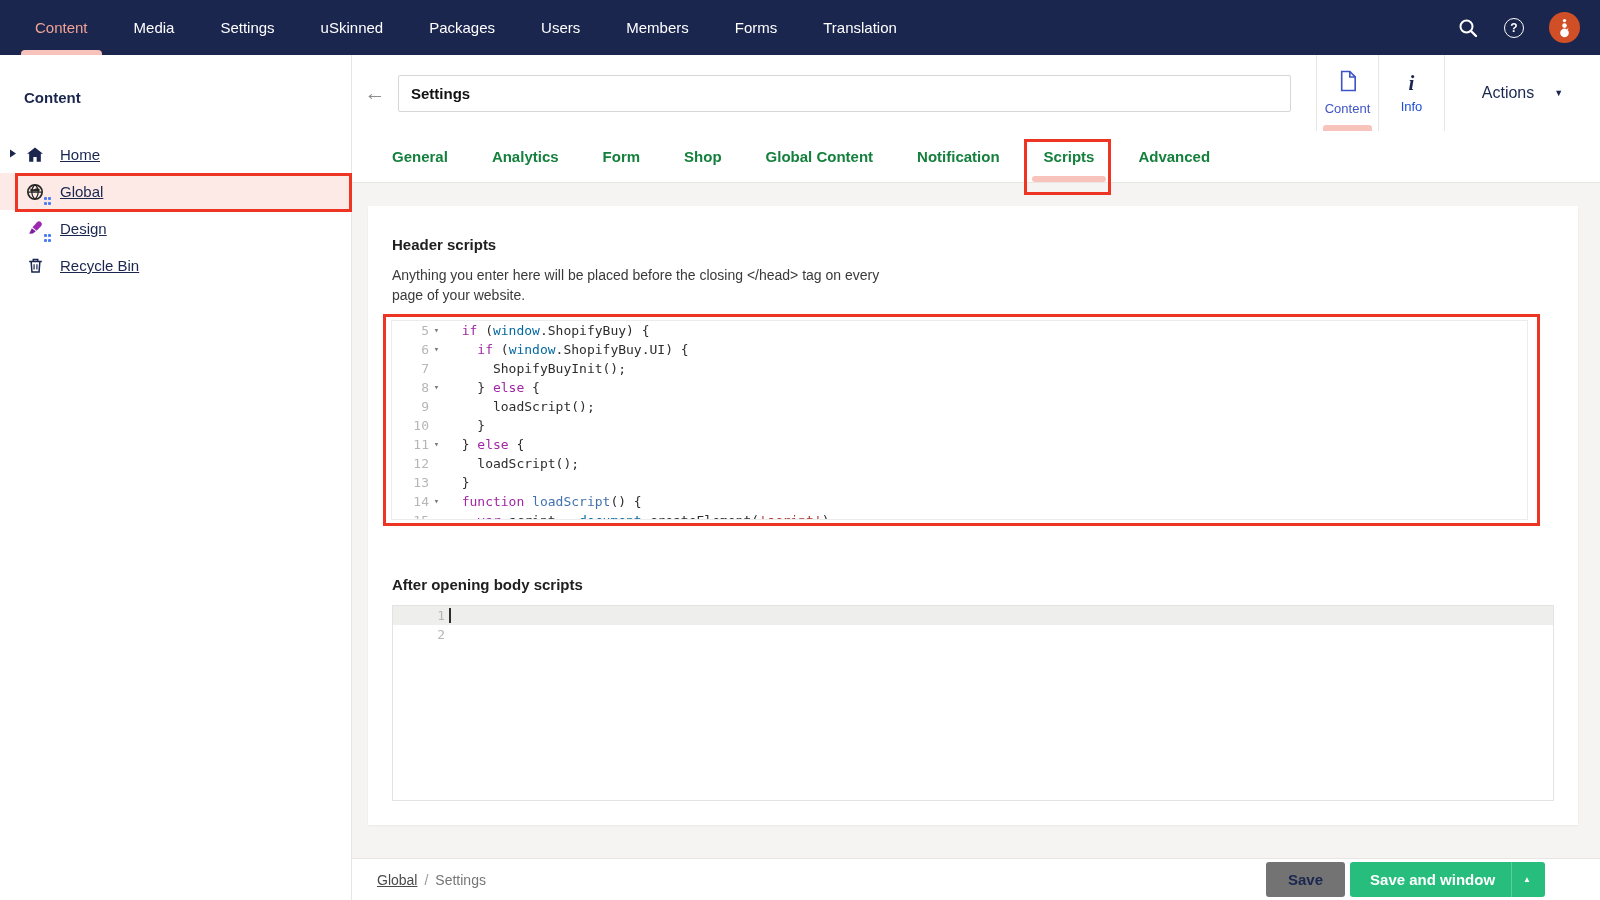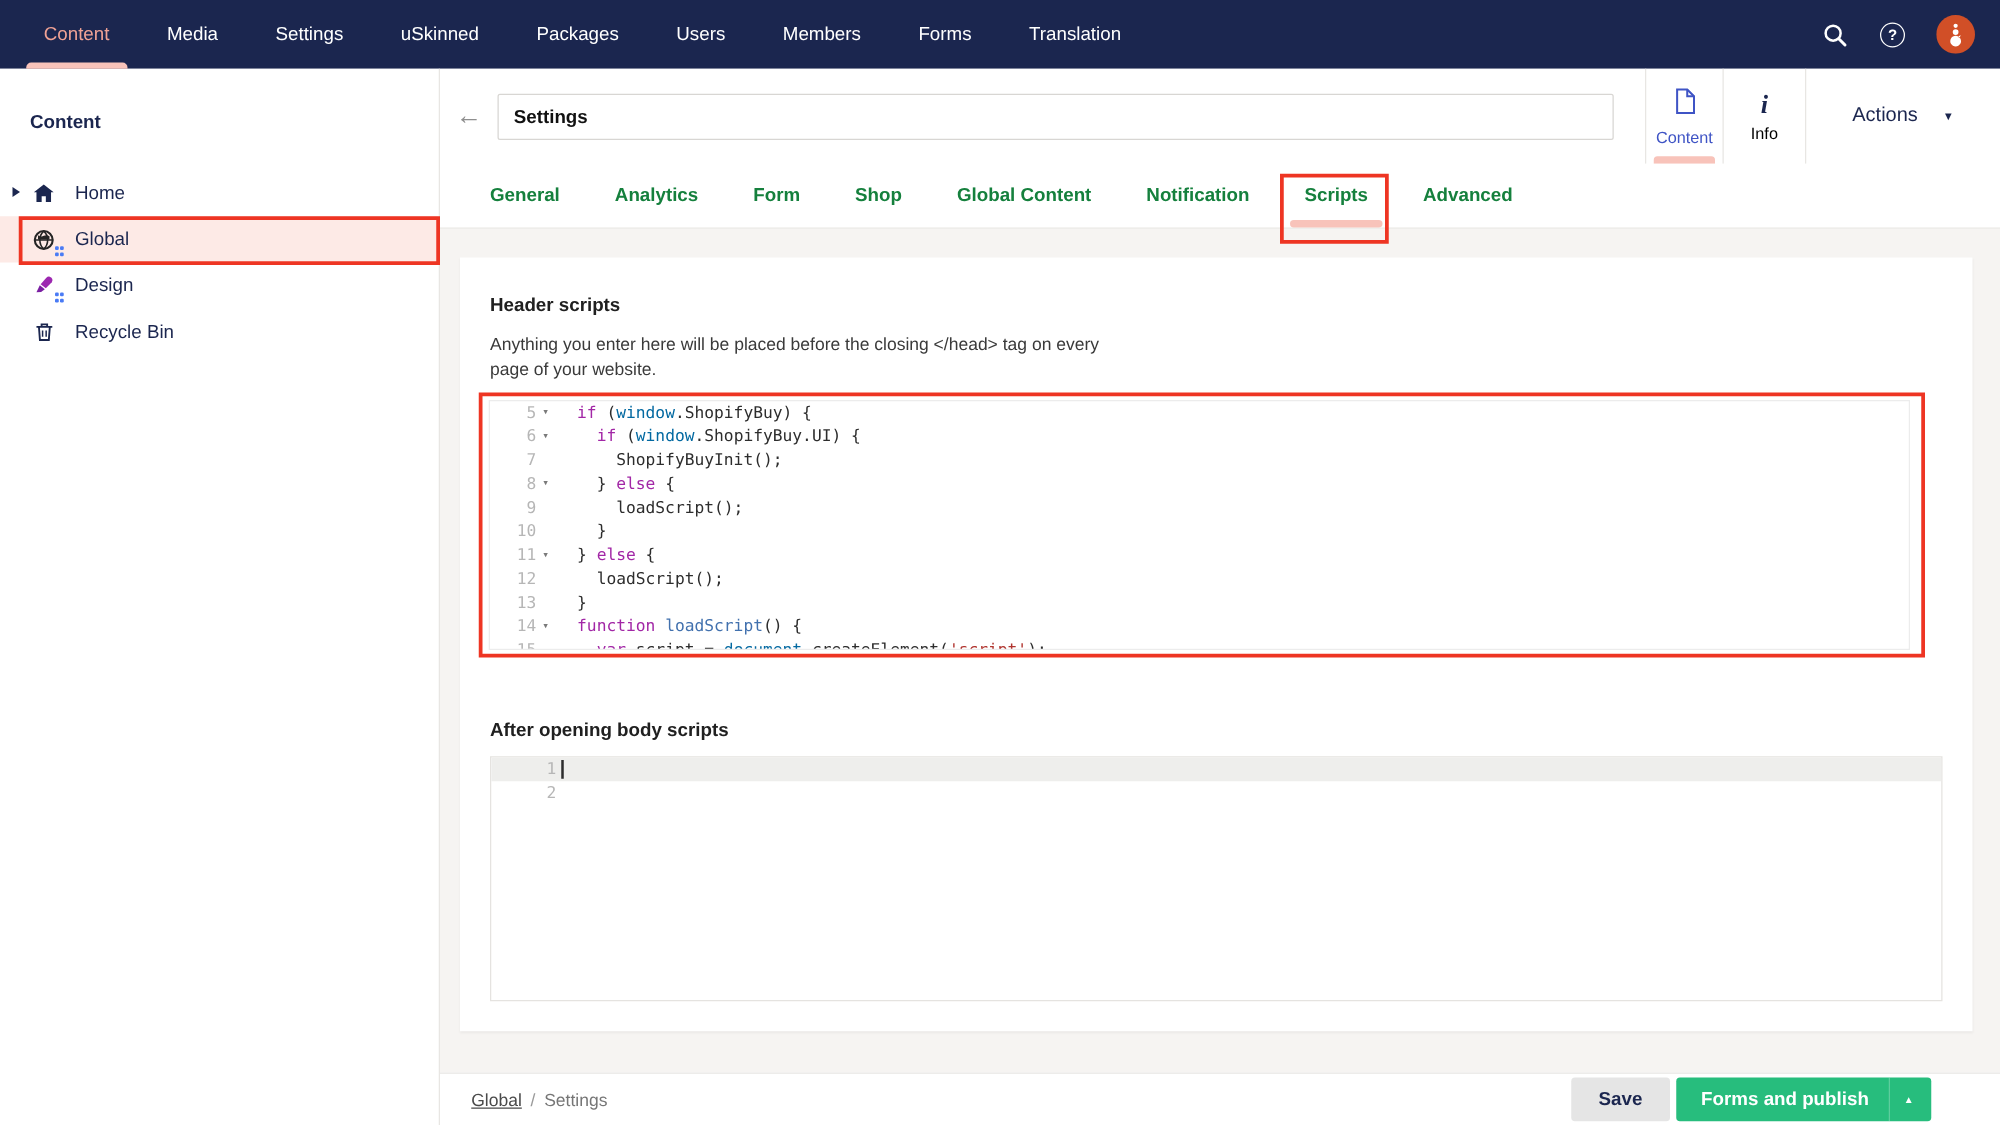--- a/index.html
+++ b/index.html
@@ -16,21 +16,21 @@
   .nav-right { margin-left:auto; display:flex; align-items:center; gap:25px; padding-right:20px; }
   .icon-btn { display:flex; align-items:center; justify-content:center; cursor:pointer; }
   .help-circle { width:20px; height:20px; border:1.6px solid #fff; border-radius:50%;
               color:#fff; font-size:12px; font-weight:bold; display:flex; align-items:center; justify-content:center; }
 
   
   .shell { display:flex; height:845px; }
   .sidebar { width:352px; flex-shrink:0; background:#fff; border-right:1px solid #e8e6e3; }
   .sidebar-title { color:#1b264f; font-weight:bold; font-size:15px; padding:34px 24px 30px 24px; }
   .tree-item { height:37px; display:flex; align-items:center; position:relative;
-               font-size:15px; color:#1b264f; cursor:pointer; }
+               font-size:15px; color:#1b264f; cursor:pointer;text-decoration:underline; }
   .tree-caret { width:17px; padding-left:9px; font-size:10px; color:#1b264f; }
   .tree-icon { width:22px; height:22px; margin-left:7px; position:relative;
                display:flex; align-items:center; justify-content:center; }
   .tree-label { margin-left:14px; }
   .tree-item.selected { background:#fdeae6; }
   .row-annotation { position:absolute; left:15px; right:-1px; top:0; bottom:-2px;
                border:3px solid #ee3523; pointer-events:none; z-index:4; }
   .dots { position:absolute; right:-5px; bottom:-2px; display:grid;
           grid-template-columns:3px 3px; grid-gap:1.5px; }
   .dots i { width:3px; height:3px; background:#4a7bf5; border-radius:1px; display:block; }
@@ -40,21 +40,21 @@
   .main-header { height:76px; display:flex; align-items:stretch; background:#fff; }
   .back-btn { width:46px; display:flex; align-items:center; justify-content:center;
               color:#8f8f8f; font-size:21px; cursor:pointer; }
   .title-input-wrap { flex:1; display:flex; align-items:center; padding-right:25px; }
   .title-input { width:100%; height:37px; border:1px solid #d8d6d3; border-radius:2px;
               font-size:15px; font-weight:bold; color:#111; padding:0 12px;
               font-family:"Liberation Sans", sans-serif; outline:none; }
   .header-tab { width:62px; border-left:1px solid #e8e6e3; display:flex; flex-direction:column;
               align-items:center; justify-content:center; gap:5px; position:relative; cursor:pointer; }
   .header-tab.info { width:66px; }
-  .header-tab .tab-small-label { font-size:13px; color:#000000; }
+  .header-tab .tab-small-label { font-size:13px; color:#1d4ed8; }
   .header-tab.content .tab-small-label { color:#3f54c5; }
   .header-tab.content::after { content:""; position:absolute; left:6px; right:6px; bottom:0;
               height:6px; background:#f8c3ba; border-radius:3px 3px 0 0; }
   .info-glyph { font-family:"Liberation Serif", serif; font-style:italic; font-weight:bold;
               font-size:21px; color:#1b264f; line-height:22px; }
   .actions-btn { width:156px; border-left:1px solid #e8e6e3; display:flex; align-items:center;
               justify-content:center; gap:20px; font-size:16px; color:#1b264f; cursor:pointer; }
   .caret-down { font-size:9px; color:#1b264f; }
 
   
@@ -97,21 +97,21 @@
   .body-line .gutter { width:52px; }
   .cursor-bar { width:2px; height:15px; background:#2d2d2d; margin:2px 0 0 4px; }
 
   
   .footer { height:42px; background:#fff; border-top:1px solid #e8e6e3; display:flex;
             align-items:center; padding:0 55px 0 25px; }
   .crumb-link { font-size:14px; color:#4a4a4a; text-decoration:underline; cursor:pointer; }
   .crumb-sep { font-size:14px; color:#9a9a9a; margin:0 7px; }
   .crumb-current { font-size:14px; color:#767676; }
   .footer-buttons { margin-left:auto; display:flex; gap:5px; }
-  .save-btn { background:#e5e5e5; color:#1b264f; font-weight:bold; font-size:15px;
+  .save-btn { background:#737373; color:#1b264f; font-weight:bold; font-size:15px;
               padding:9px 22px; border:none; border-radius:3px; cursor:pointer;
               font-family:"Liberation Sans", sans-serif; }
   .save-publish-btn { background:#27bd7d; color:#fff; font-weight:bold; font-size:15px;
               border:none; border-radius:3px; display:flex; align-items:stretch; cursor:pointer;
               font-family:"Liberation Sans", sans-serif; padding:0; overflow:hidden; }
   .spb-label { padding:9px 16px 9px 20px; }
   .spb-caret { display:flex; align-items:center; padding:0 14px 0 11px;
                border-left:1px solid rgba(255,255,255,.25); font-size:8px; }
 </style>
 </head>
@@ -381,19 +381,19 @@
       </div>
     </div>
 
     <div class="footer">
       <span class="crumb-link">Global</span>
       <span class="crumb-sep">/</span>
       <span class="crumb-current">Settings</span>
       <div class="footer-buttons">
         <button class="save-btn">Save</button>
         <button class="save-publish-btn">
-          <span class="spb-label">Forms and publish</span>
+          <span class="spb-label">Save and window</span>
           <span class="spb-caret">▲</span>
         </button>
       </div>
     </div>
   </div>
 </div>
 
 </body></html>

